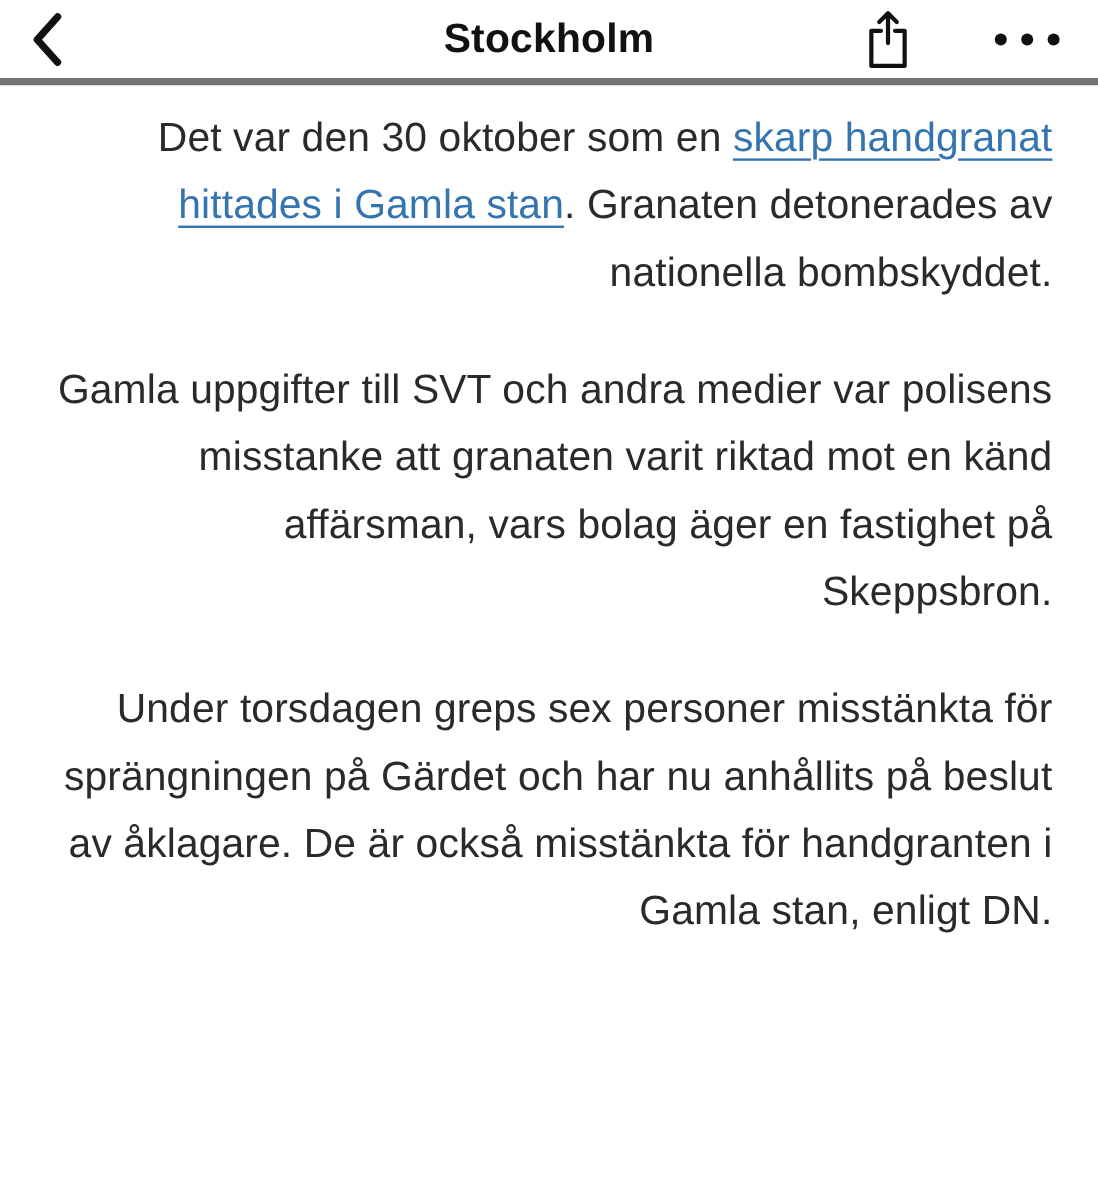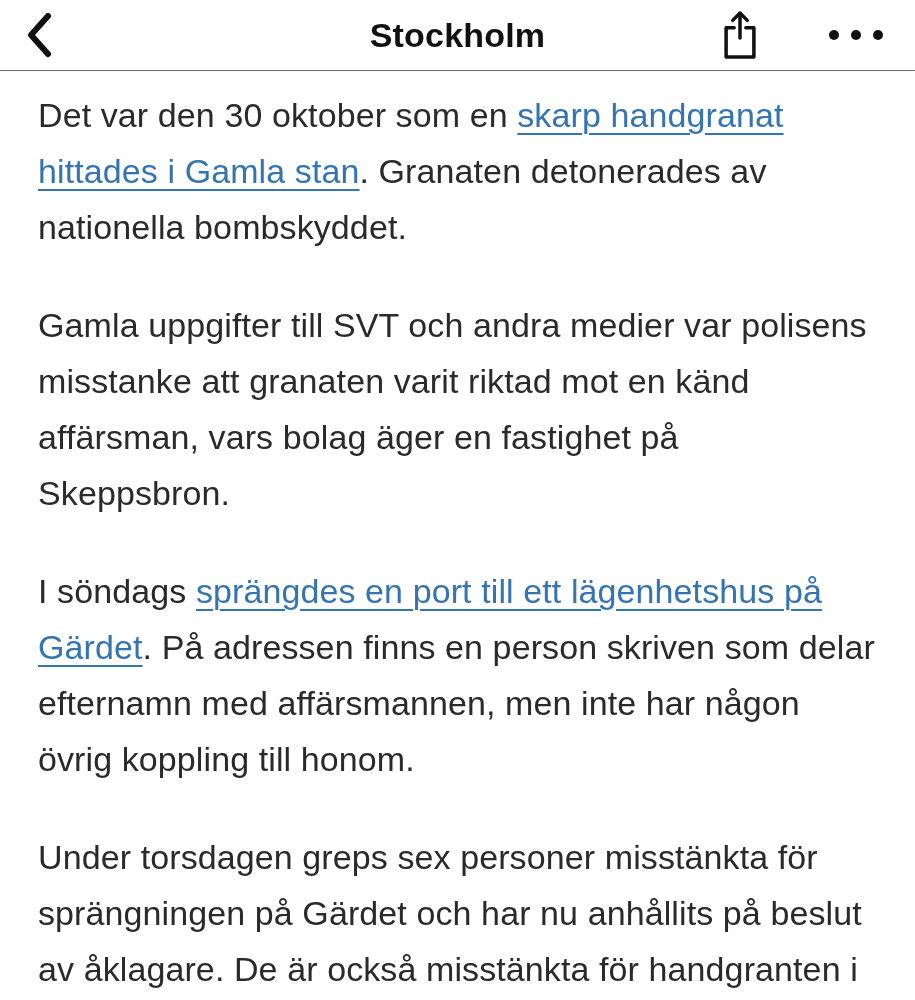--- a/index.html
+++ b/index.html
@@ -15,21 +15,21 @@
   }
   
   .topbar {
     position: relative;
     height: 71px;
     display: flex;
     align-items: center;
     justify-content: space-between;
     padding: 0 30px 0 24px;
     background: #ffffff;
-    border-bottom: 1px solid #737373;
+    border-bottom: 6px solid #737373;
     box-shadow: 0 1px 2px rgba(0,0,0,0.04);
   }
   .topbar .title {
     position: absolute;
     left: 50%;
     top: 50%;
     transform: translate(-50%, -50%);
     font-size: 34px;
     font-weight: 700;
     color: #111111;
@@ -54,20 +54,21 @@
   
   .content {
     padding: 16px 38px 0 38px;
   }
   .content p {
     margin: 0 0 42px 0;
     font-size: 34px;
     line-height: 56px;
     color: #2a2a2a;
     letter-spacing: 0.1px;
+    text-align: right;
   }
   .content a.link {
     color: #3474b0;
     text-decoration: underline;
     text-decoration-thickness: 2px;
     text-underline-offset: 6px;
     cursor: pointer;
   }
 </style>
 </head>
@@ -101,18 +102,17 @@
       </button>
     </div>
   </header>
 
   <main class="content">
 
     <p><span>Det var den 30 oktober som en </span><a href="#" class="link">skarp handgranat hittades i Gamla stan</a><span>. Granaten detonerades av nationella bombskyddet.</span></p>
 
     <p><span>Gamla uppgifter till SVT och andra medier var polisens misstanke att granaten varit riktad mot en känd affärsman, vars bolag äger en fastighet på Skeppsbron.</span></p>
 
-    <p><span>I söndags </span><a href="#" class="link">sprängdes en port till ett lägenhetshus på Gärdet</a><span>. På adressen finns en person skriven som delar efternamn med affärsmannen, men inte har någon övrig koppling till honom.</span></p>
 
     <p><span>Under torsdagen greps sex personer misstänkta för sprängningen på Gärdet och har nu anhållits på beslut av åklagare. De är också misstänkta för handgranten i Gamla stan, enligt DN.</span></p>
 
   </main>
 </div>
 
 </body></html>

